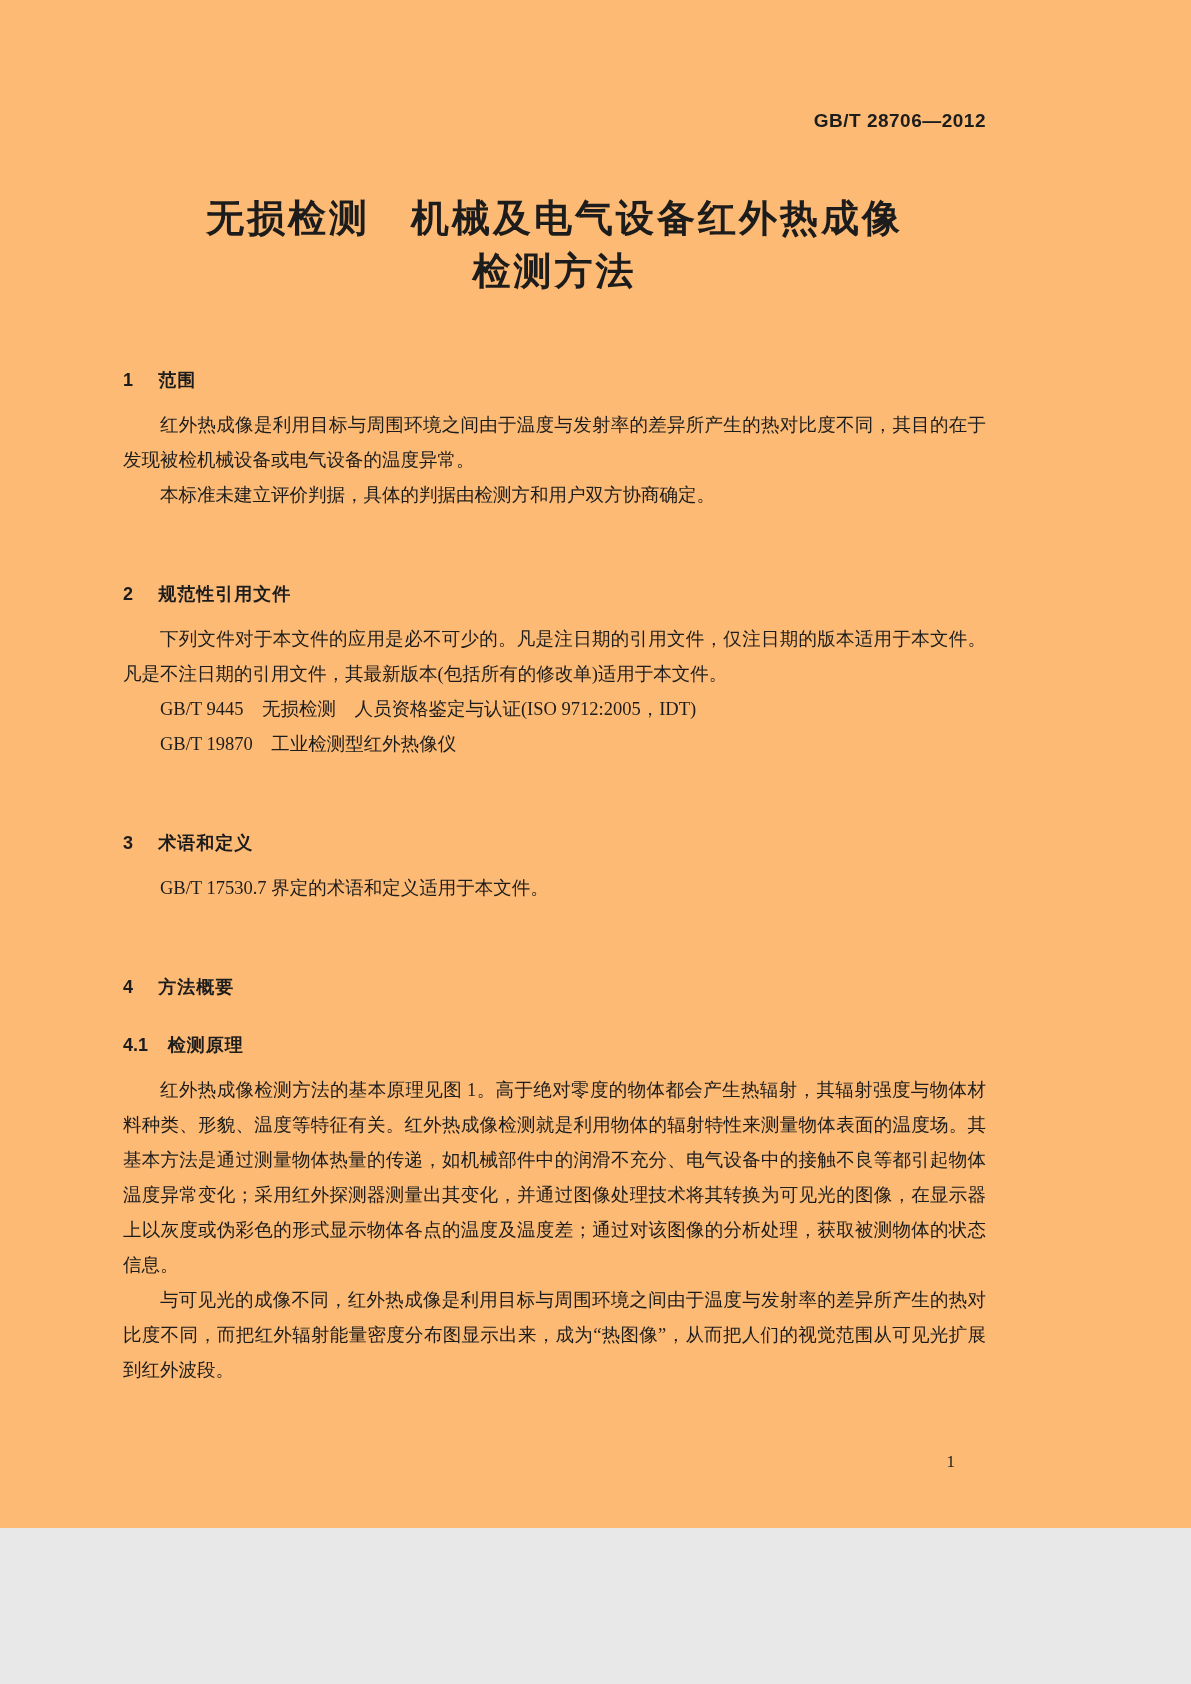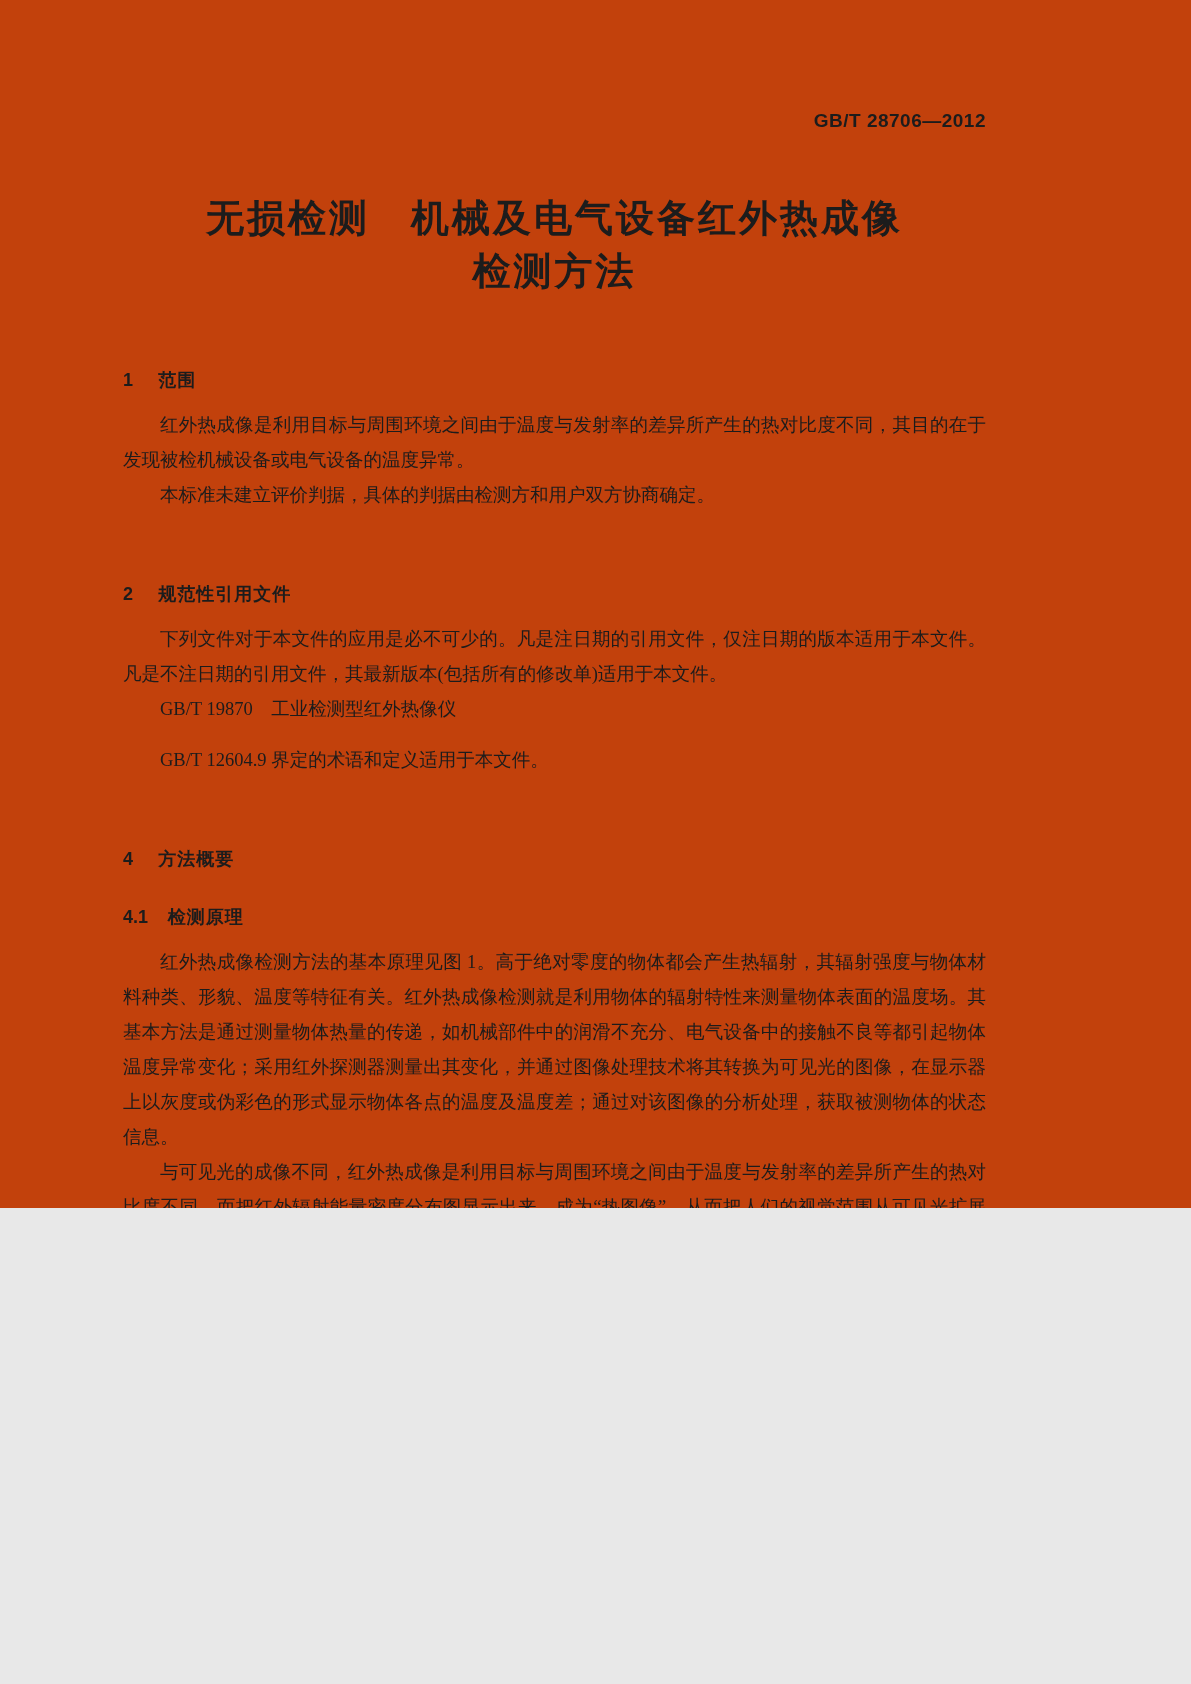--- a/index.html
+++ b/index.html
@@ -3,23 +3,23 @@
 <meta charset="utf-8">
 <style>
   html, body {
     margin: 0;
     padding: 0;
     background: #e8e8e8;
   }
   .page {
     position: relative;
     width: 1191px;
-    height: 1208px;
+    height: 1528px;
     margin: 0 auto;
-    background: #c2410c;
+    background: #fdba74;
     color: #1c1c1c;
     overflow: hidden;
   }
   .content {
     position: absolute;
     left: 123px;
     top: 0;
     width: 863px;
   }
   .doc-number {
@@ -98,23 +98,25 @@
     <div class="doc-number">GB/T 28706—2012</div>
 
     <h1 class="doc-title"><span>无损检测　机械及电气设备红外热成像</span><br><span>检测方法</span></h1>
 
     <div class="section-heading" style="margin-top:70px;"><span class="sec-num">1</span><span>范围</span></div>
     <p class="body-para first-para">红外热成像是利用目标与周围环境之间由于温度与发射率的差异所产生的热对比度不同，其目的在于发现被检机械设备或电气设备的温度异常。</p>
     <p class="body-para">本标准未建立评价判据，具体的判据由检测方和用户双方协商确定。</p>
 
     <div class="section-heading"><span class="sec-num">2</span><span>规范性引用文件</span></div>
     <p class="body-para first-para">下列文件对于本文件的应用是必不可少的。凡是注日期的引用文件，仅注日期的版本适用于本文件。凡是不注日期的引用文件，其最新版本(包括所有的修改单)适用于本文件。</p>
+    <p class="ref-line">GB/T 9445　无损检测　人员资格鉴定与认证(ISO 9712:2005，IDT)</p>
     <p class="ref-line">GB/T 19870　工业检测型红外热像仪</p>
 
-    <p class="body-para first-para">GB/T 12604.9 界定的术语和定义适用于本文件。</p>
+    <div class="section-heading"><span class="sec-num">3</span><span>术语和定义</span></div>
+    <p class="body-para first-para">GB/T 17530.7 界定的术语和定义适用于本文件。</p>
 
     <div class="section-heading"><span class="sec-num">4</span><span>方法概要</span></div>
 
     <div class="sub-heading"><span class="sec-num">4.1</span><span>检测原理</span></div>
     <p class="body-para first-para">红外热成像检测方法的基本原理见图 1。高于绝对零度的物体都会产生热辐射，其辐射强度与物体材料种类、形貌、温度等特征有关。红外热成像检测就是利用物体的辐射特性来测量物体表面的温度场。其基本方法是通过测量物体热量的传递，如机械部件中的润滑不充分、电气设备中的接触不良等都引起物体温度异常变化；采用红外探测器测量出其变化，并通过图像处理技术将其转换为可见光的图像，在显示器上以灰度或伪彩色的形式显示物体各点的温度及温度差；通过对该图像的分析处理，获取被测物体的状态信息。</p>
     <p class="body-para">与可见光的成像不同，红外热成像是利用目标与周围环境之间由于温度与发射率的差异所产生的热对比度不同，而把红外辐射能量密度分布图显示出来，成为“热图像”，从而把人们的视觉范围从可见光扩展到红外波段。</p>
 
   </div>
 
   <div class="page-number">1</div>

